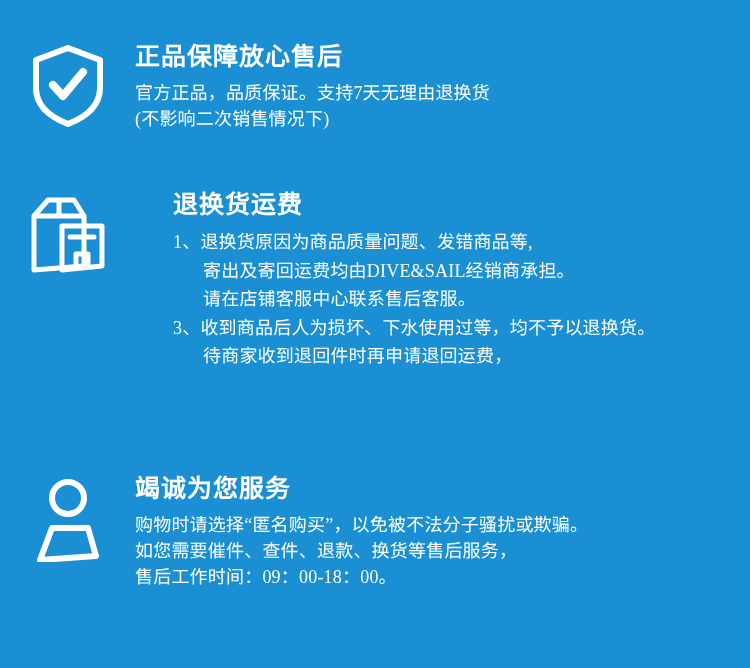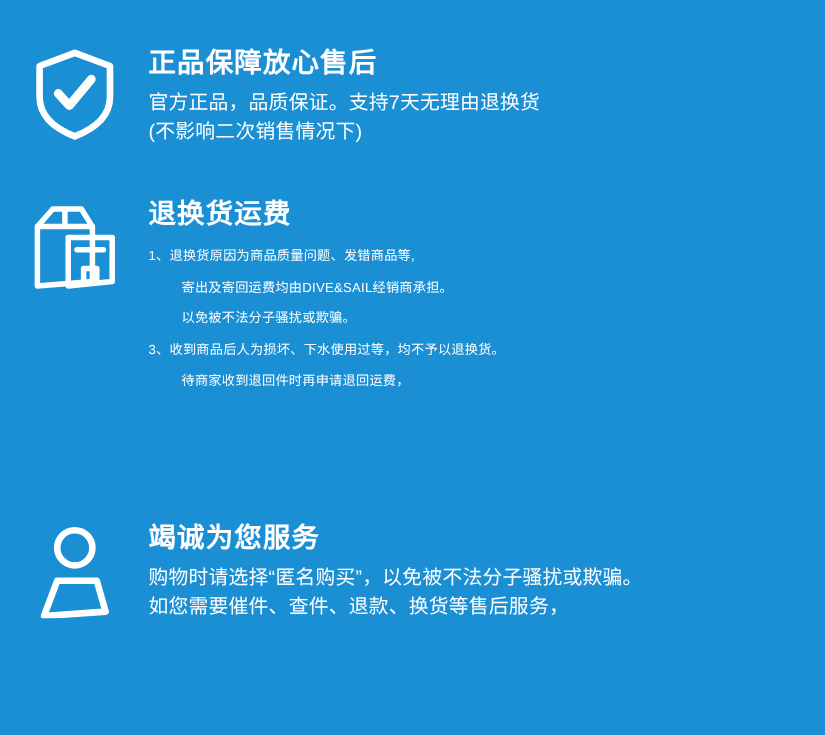--- a/index.html
+++ b/index.html
@@ -16,20 +16,21 @@
     color: #ffffff;
     -webkit-font-smoothing: antialiased;
   }
 
   .page {
     position: relative;
     width: 750px;
     height: 476px;
     background: #1b8fd4;
     box-sizing: border-box;
+    font-family: Liberation Serif, serif;
   }
 
   
   .section {
     position: absolute;
     display: flex;
     align-items: flex-start;
   }
 
   .icon-col {
@@ -66,33 +67,33 @@
   
   .num-list {
     margin: 0;
     padding: 0;
     list-style: none;
   }
   .num-item {
     margin: 0 0 0 0;
   }
   .num-line {
-    font-size: 12px;
+    font-size: 18px;
     line-height: 28.5px;
     color: #ffffff;
     white-space: pre;
     letter-spacing: 0.2px;
   }
   .num-line.sub {
     padding-left: 30px;
   }
 
   
   #section-warranty  { top: 42px;  left: 0;  width: 750px; }
-  #section-shipping  { top: 180px; left: 0;  width: 750px; }
+  #section-shipping  { top: 190px; left: 0;  width: 750px; gap: 38px; }
   #section-service   { top: 474px; left: 0;  width: 750px; }
 
   
   .icon-svg { display: block; }
 </style>
 </head>
 <body style="background: rgb(27, 143, 212);">
 
 <div class="page" style="background: rgb(27, 143, 212);">
 
@@ -132,21 +133,21 @@
     </div>
     <div class="text-col">
       <div class="sec-title">退换货运费</div>
 
       <ul class="num-list">
         <li class="num-item">
           <div class="num-line">1、退换货原因为商品质量问题、发错商品等,</div>
           <div class="num-line sub">寄出及寄回运费均由DIVE&amp;SAIL经销商承担。</div>
         </li>
         <li class="num-item">
-          <div class="num-line sub">以免被不法分子骚扰或欺骗。</div>
+          <div class="num-line sub">请在店铺客服中心联系售后客服。</div>
         </li>
         <li class="num-item">
           <div class="num-line">3、收到商品后人为损坏、下水使用过等，均不予以退换货。</div>
         </li>
         <li class="num-item">
           <div class="num-line sub">待商家收到退回件时再申请退回运费，</div>
         </li>
       </ul>
     </div>
   </div>
@@ -157,16 +158,17 @@
         <svg class="icon-svg" width="76" height="86" viewBox="0 0 76 86" fill="none" xmlns="http://www.w3.org/2000/svg">
           <circle cx="38" cy="22" r="16" stroke="#ffffff" stroke-width="6" fill="none"></circle>
           <path d="M22 52 H58 L66 80 L10 84 Z" stroke="#ffffff" stroke-width="6" stroke-linejoin="round" fill="none"></path>
         </svg>
       </span>
     </div>
     <div class="text-col">
       <div class="sec-title">竭诚为您服务</div>
       <div class="sec-line">购物时请选择“匿名购买”，以免被不法分子骚扰或欺骗。</div>
       <div class="sec-line">如您需要催件、查件、退款、换货等售后服务，</div>
+      <div class="sec-line">售后工作时间：09：00-18：00。</div>
     </div>
   </div>
 
 </div>
 
 </body></html>

